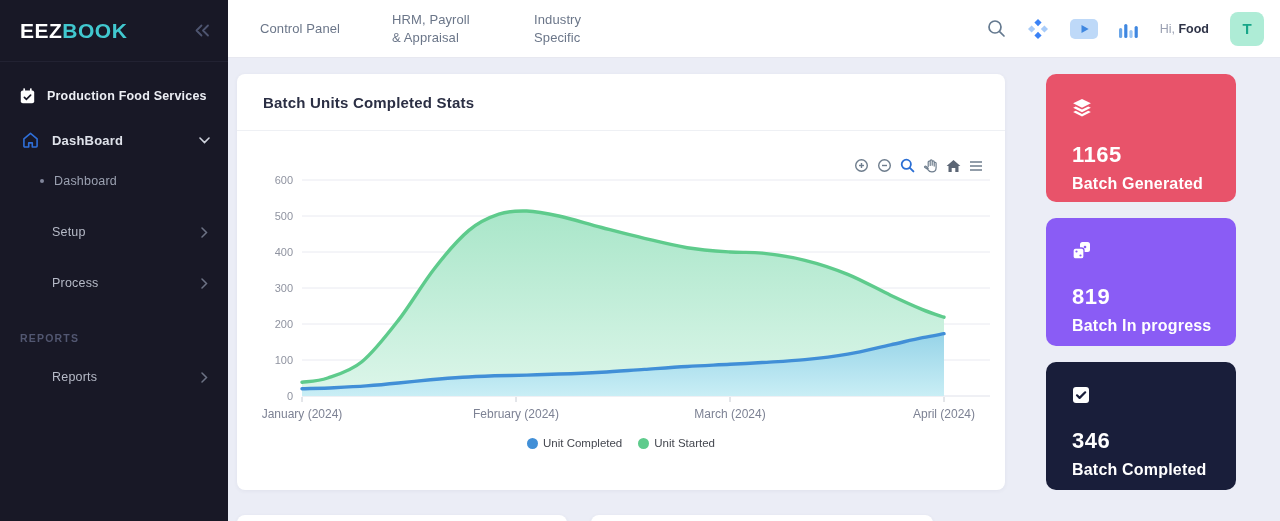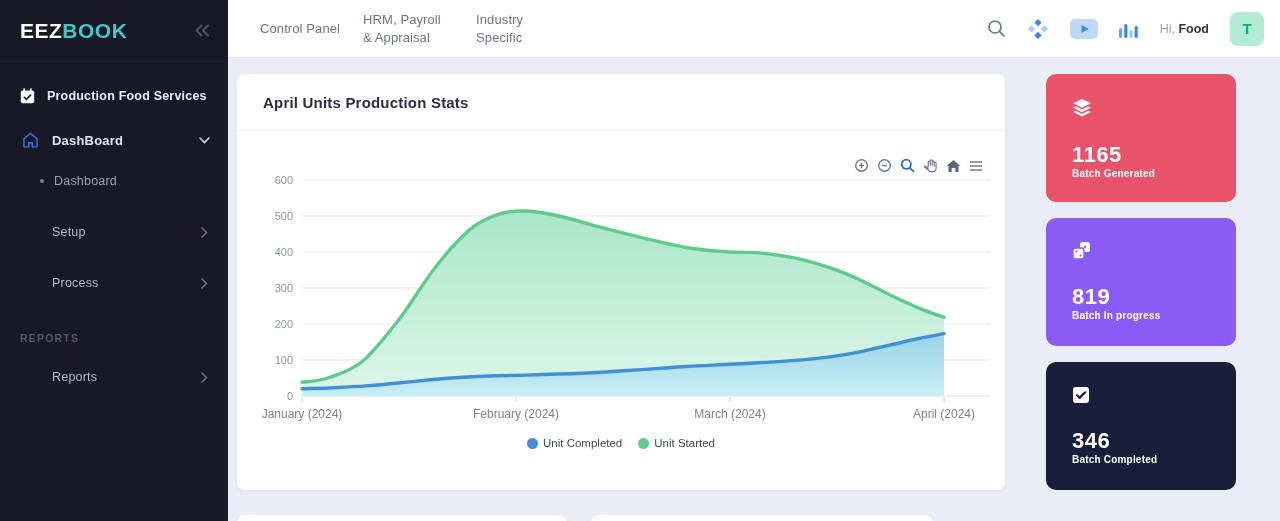--- a/index.html
+++ b/index.html
@@ -17,21 +17,21 @@
   .sub-item { display:flex; align-items:center; gap:10px; padding-left:40px; margin-top:26px; cursor:pointer; }
   .bullet-dot { width:4px; height:4px; border-radius:50%; background:#80859a; }
   .sub-item .lbl { color:#9ba1b1; font-size:12.5px; font-weight:500; letter-spacing:.2px; }
   .side-link { display:flex; align-items:center; padding:0 20px 0 52px; margin-top:37px; cursor:pointer; }
   .side-link .lbl { flex:1; color:#b6bac7; font-size:12.5px; font-weight:500; letter-spacing:.2px; }
   .section-label { margin:42px 0 0 20px; color:#525771; font-size:10.5px; font-weight:700; letter-spacing:1.2px; }
   .side-link.reports { margin-top:26px; }
 
   
   .header { position:absolute; left:228px; top:0; width:1052px; height:58px; background:#fff; border-bottom:1px solid #e7e8f0; display:flex; align-items:center; z-index:4; }
-  .nav { display:flex; align-items:center; gap:23px; margin-left:32px; }
+  .nav { display:flex; align-items:center; gap:52px; margin-left:32px; }
   .nav-item { color:#6b7689; font-size:13px; font-weight:500; line-height:1.35; letter-spacing:.1px; cursor:pointer; }
   .nav-item.w1 { white-space:nowrap; }
   .nav-item.w2 { width:88px; }
   .nav-item.w3 { width:90px; }
   .nav-item.w4 { width:62px; }
   .header-right { margin-left:auto; display:flex; align-items:center; gap:21px; padding-right:16px; }
   .hicon { display:flex; align-items:center; cursor:pointer; }
   .greeting { font-size:12.5px; color:#9aa0b2; white-space:nowrap; }
   .greeting b { color:#2e3347; font-weight:700; }
   .avatar { width:34px; height:34px; border-radius:8px; background:#aeecd6; color:#17a689; font-size:15px; font-weight:700; display:flex; align-items:center; justify-content:center; cursor:pointer; }
@@ -47,21 +47,21 @@
   .tool { display:flex; align-items:center; cursor:pointer; }
   .chart-svg { display:block; margin-top:20px; }
   .legend { display:flex; align-items:center; justify-content:center; gap:16px; margin-top:4px; }
   .legend-item { display:flex; align-items:center; gap:5px; cursor:pointer; }
   .legend-dot { width:11px; height:11px; border-radius:50%; }
   .legend-label { font-size:11.5px; color:#44474f; font-weight:500; }
 
   .stat-col { position:absolute; left:818px; top:16px; width:228px; }
   .stat-card { width:190px; height:128px; border-radius:10px; padding:24px 0 0 26px; margin-bottom:16px; color:#fff; }
   .stat-value { font-size:22px; font-weight:700; letter-spacing:.5px; margin-top:20px; }
-  .stat-label { font-size:10px; font-weight:600; letter-spacing:.2px; }
+  .stat-label { font-size:16px; font-weight:600; margin-top:7px; letter-spacing:.2px; }
 
   .bottom-card { position:absolute; top:457px; height:50px; }
   .bottom-card.b1 { left:9px; width:330px; }
   .bottom-card.b2 { left:363px; width:342px; }
 </style>
 </head>
 <body>
 
 <aside class="sidebar">
   <div class="logo-row">
@@ -159,21 +159,21 @@
     </span>
     <span class="greeting"><span>Hi,</span> <b>Food</b></span>
     <span class="avatar">T</span>
   </div>
 </header>
 
 <div class="content">
 
   <section class="card chart-card">
     <div class="chart-title-row">
-      <span class="chart-title">April Units Production Stats</span>
+      <span class="chart-title">Batch Units Completed Stats</span>
     </div>
 
     <div class="chart-toolbar">
       <span class="tool">
         <svg width="15" height="15" viewBox="0 0 15 15">
             <circle cx="7.5" cy="7.5" r="5.8" fill="none" stroke="#6e7d8d" stroke-width="1.4"></circle>
             <line x1="5" y1="7.5" x2="10" y2="7.5" stroke="#6e7d8d" stroke-width="1.4"></line>
             <line x1="7.5" y1="5" x2="7.5" y2="10" stroke="#6e7d8d" stroke-width="1.4"></line>
           </svg>
       </span>

